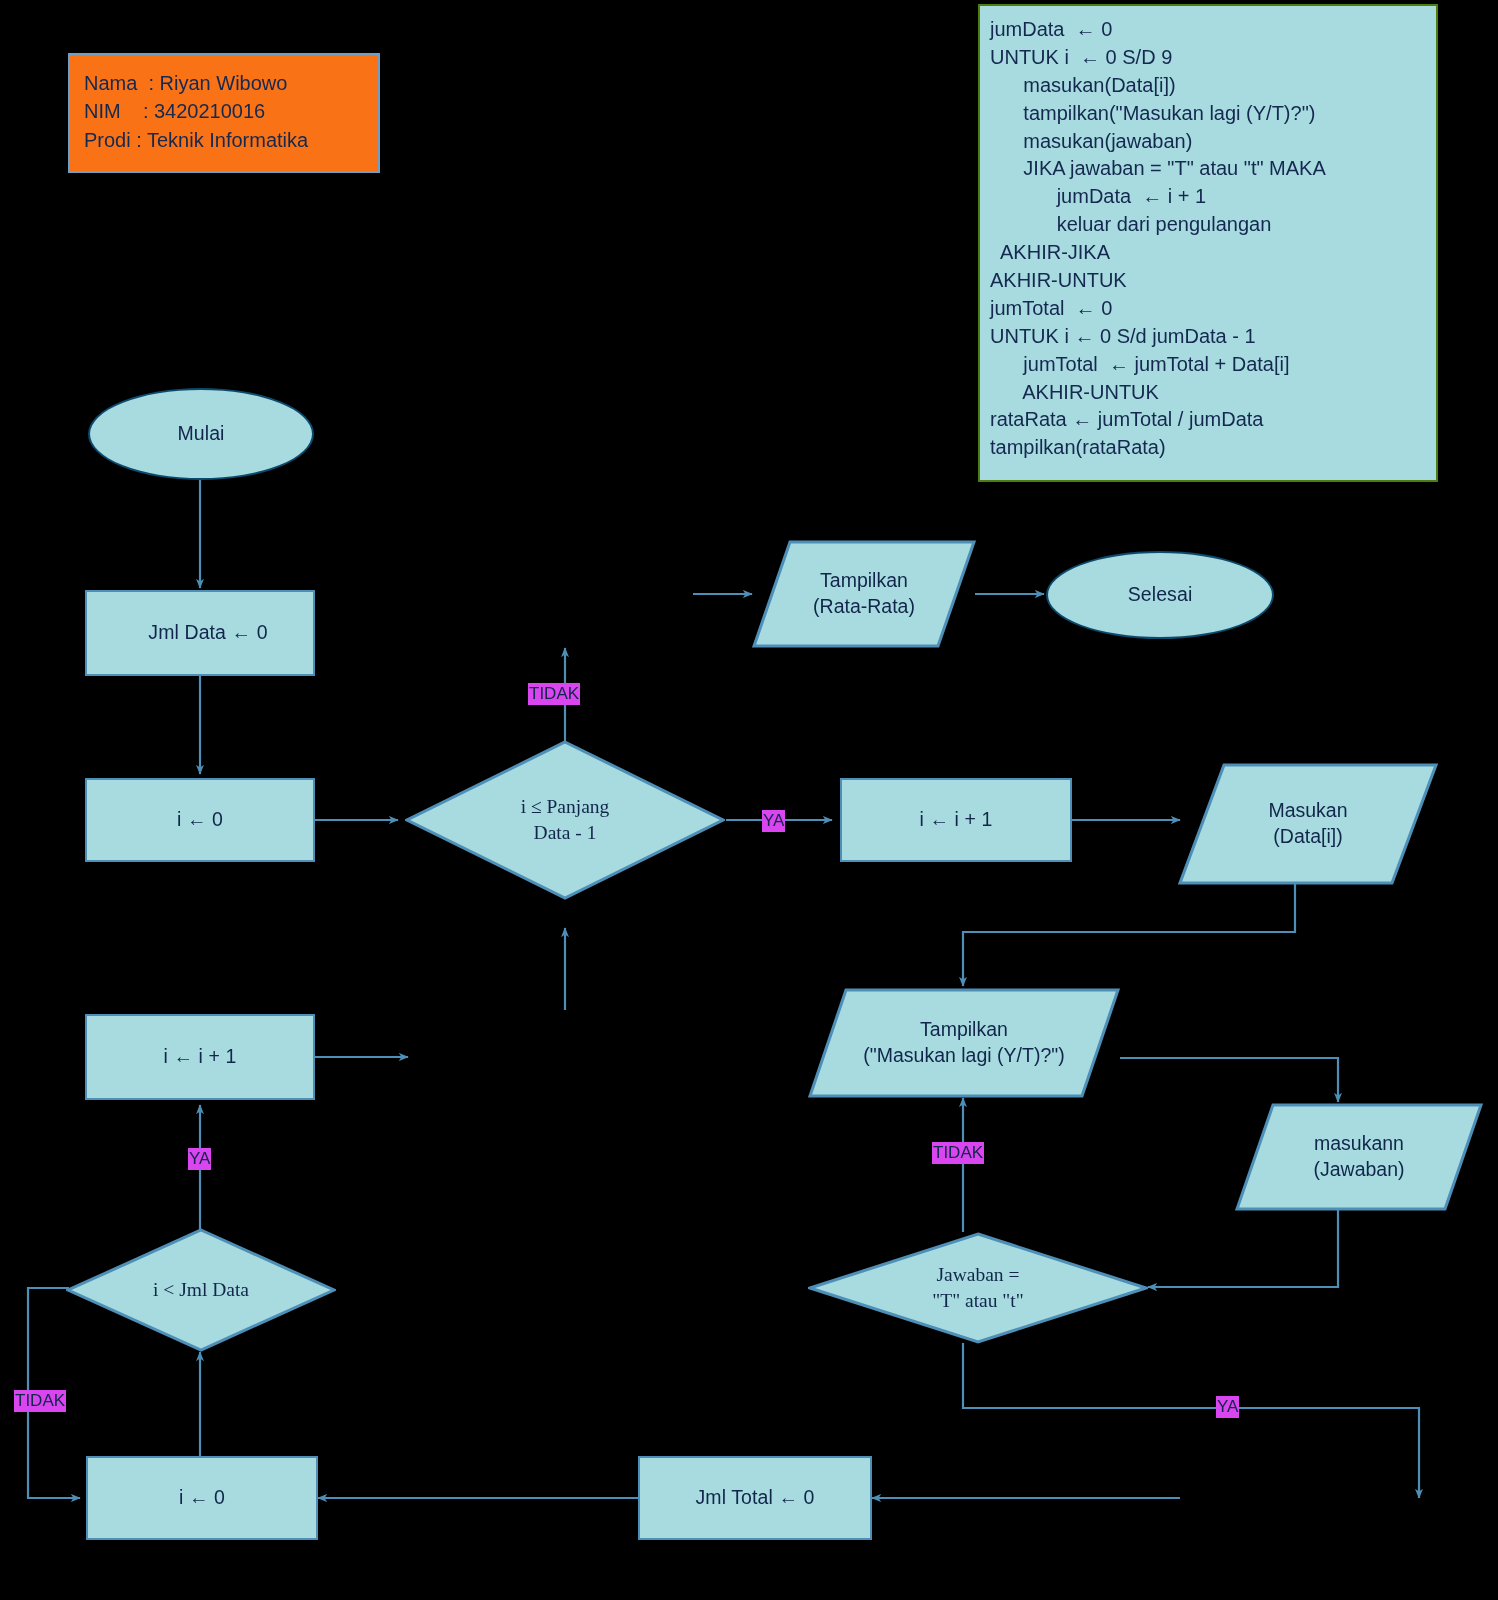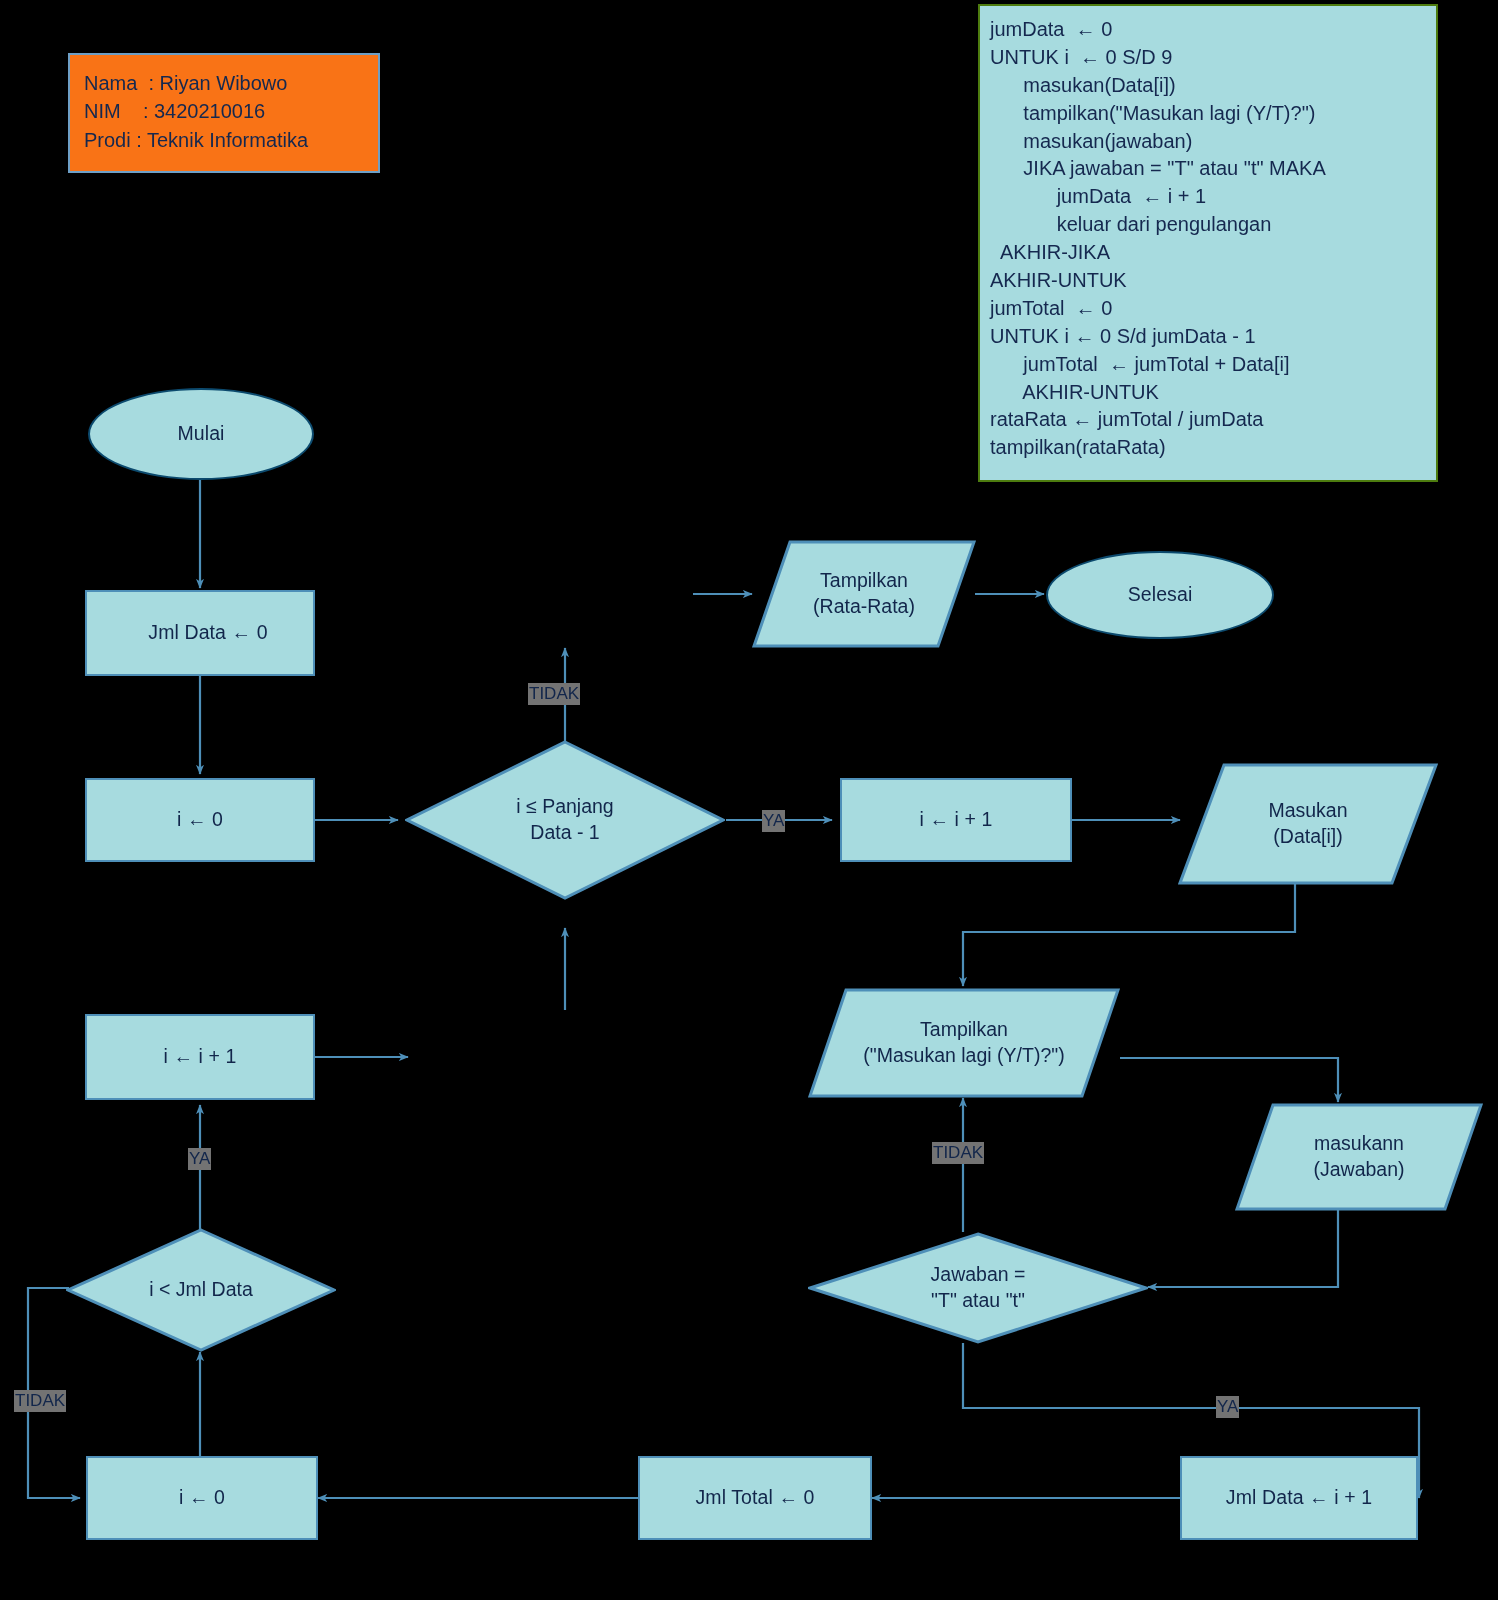--- a/index.html
+++ b/index.html
@@ -59,20 +59,21 @@
     font-size:19.5px;
     line-height:1.32;
     text-align:center;
     white-space:pre-line;
   }
   .dia-wrap{
     position:absolute;
     display:flex;
     align-items:center;
     justify-content:center;
+    font-family:Liberation Serif, serif;
   }
   .dia-shape{position:absolute;left:0;top:0;width:100%;height:100%;}
   .dia-label{
     position:relative;z-index:2;
     color:#12264B;font-size:19.5px;line-height:1.32;
     text-align:center;white-space:pre-line;
   }
   .infobox{
     position:absolute;
     background:#f97316;
@@ -90,21 +91,21 @@
     border:2px solid #4d7c0f;
     box-sizing:border-box;
     color:#15284F;
     font-size:20px;
     line-height:1.395;
     padding:10px 14px 8px 10px;
     white-space:pre;
   }
   .edgelabel{
     position:absolute;
-    background:#737373;
+    background:#d946ef;
     color:#12264B;
     font-size:17px;
     line-height:1;
     padding:2px 1px 3px 1px;
     z-index:5;
     white-space:nowrap;
   }
 </style>
 </head>
 <body>
@@ -223,21 +224,20 @@
   </div>
 
   <div class="dia-wrap" style="left:808px;top:1232px;width:340px;height:112px;">
     <svg class="dia-shape" viewBox="0 0 340 112" preserveAspectRatio="none">
       <polygon points="170,2 338,56 170,110 2,56" fill="#A7DBDF" stroke="#4E8FB8" stroke-width="3"></polygon>
     </svg>
     <div class="dia-label">Jawaban =
 "T" atau "t"</div>
   </div>
 
-  <div class="node rect" style="left:1180px;top:1456px;width:238px;height:84px;">Jml Data ← i + 1</div>
 
   <div class="node rect" style="left:638px;top:1456px;width:234px;height:84px;">Jml Total  ← 0</div>
 
   <div class="node rect" style="left:86px;top:1456px;width:232px;height:84px;">i ← 0</div>
 
   <div class="dia-wrap" style="left:66px;top:1228px;width:270px;height:124px;">
     <svg class="dia-shape" viewBox="0 0 270 124" preserveAspectRatio="none">
       <polygon points="135,2 268,62 135,122 2,62" fill="#A7DBDF" stroke="#4E8FB8" stroke-width="3"></polygon>
     </svg>
     <div class="dia-label">i &lt; Jml Data</div>

